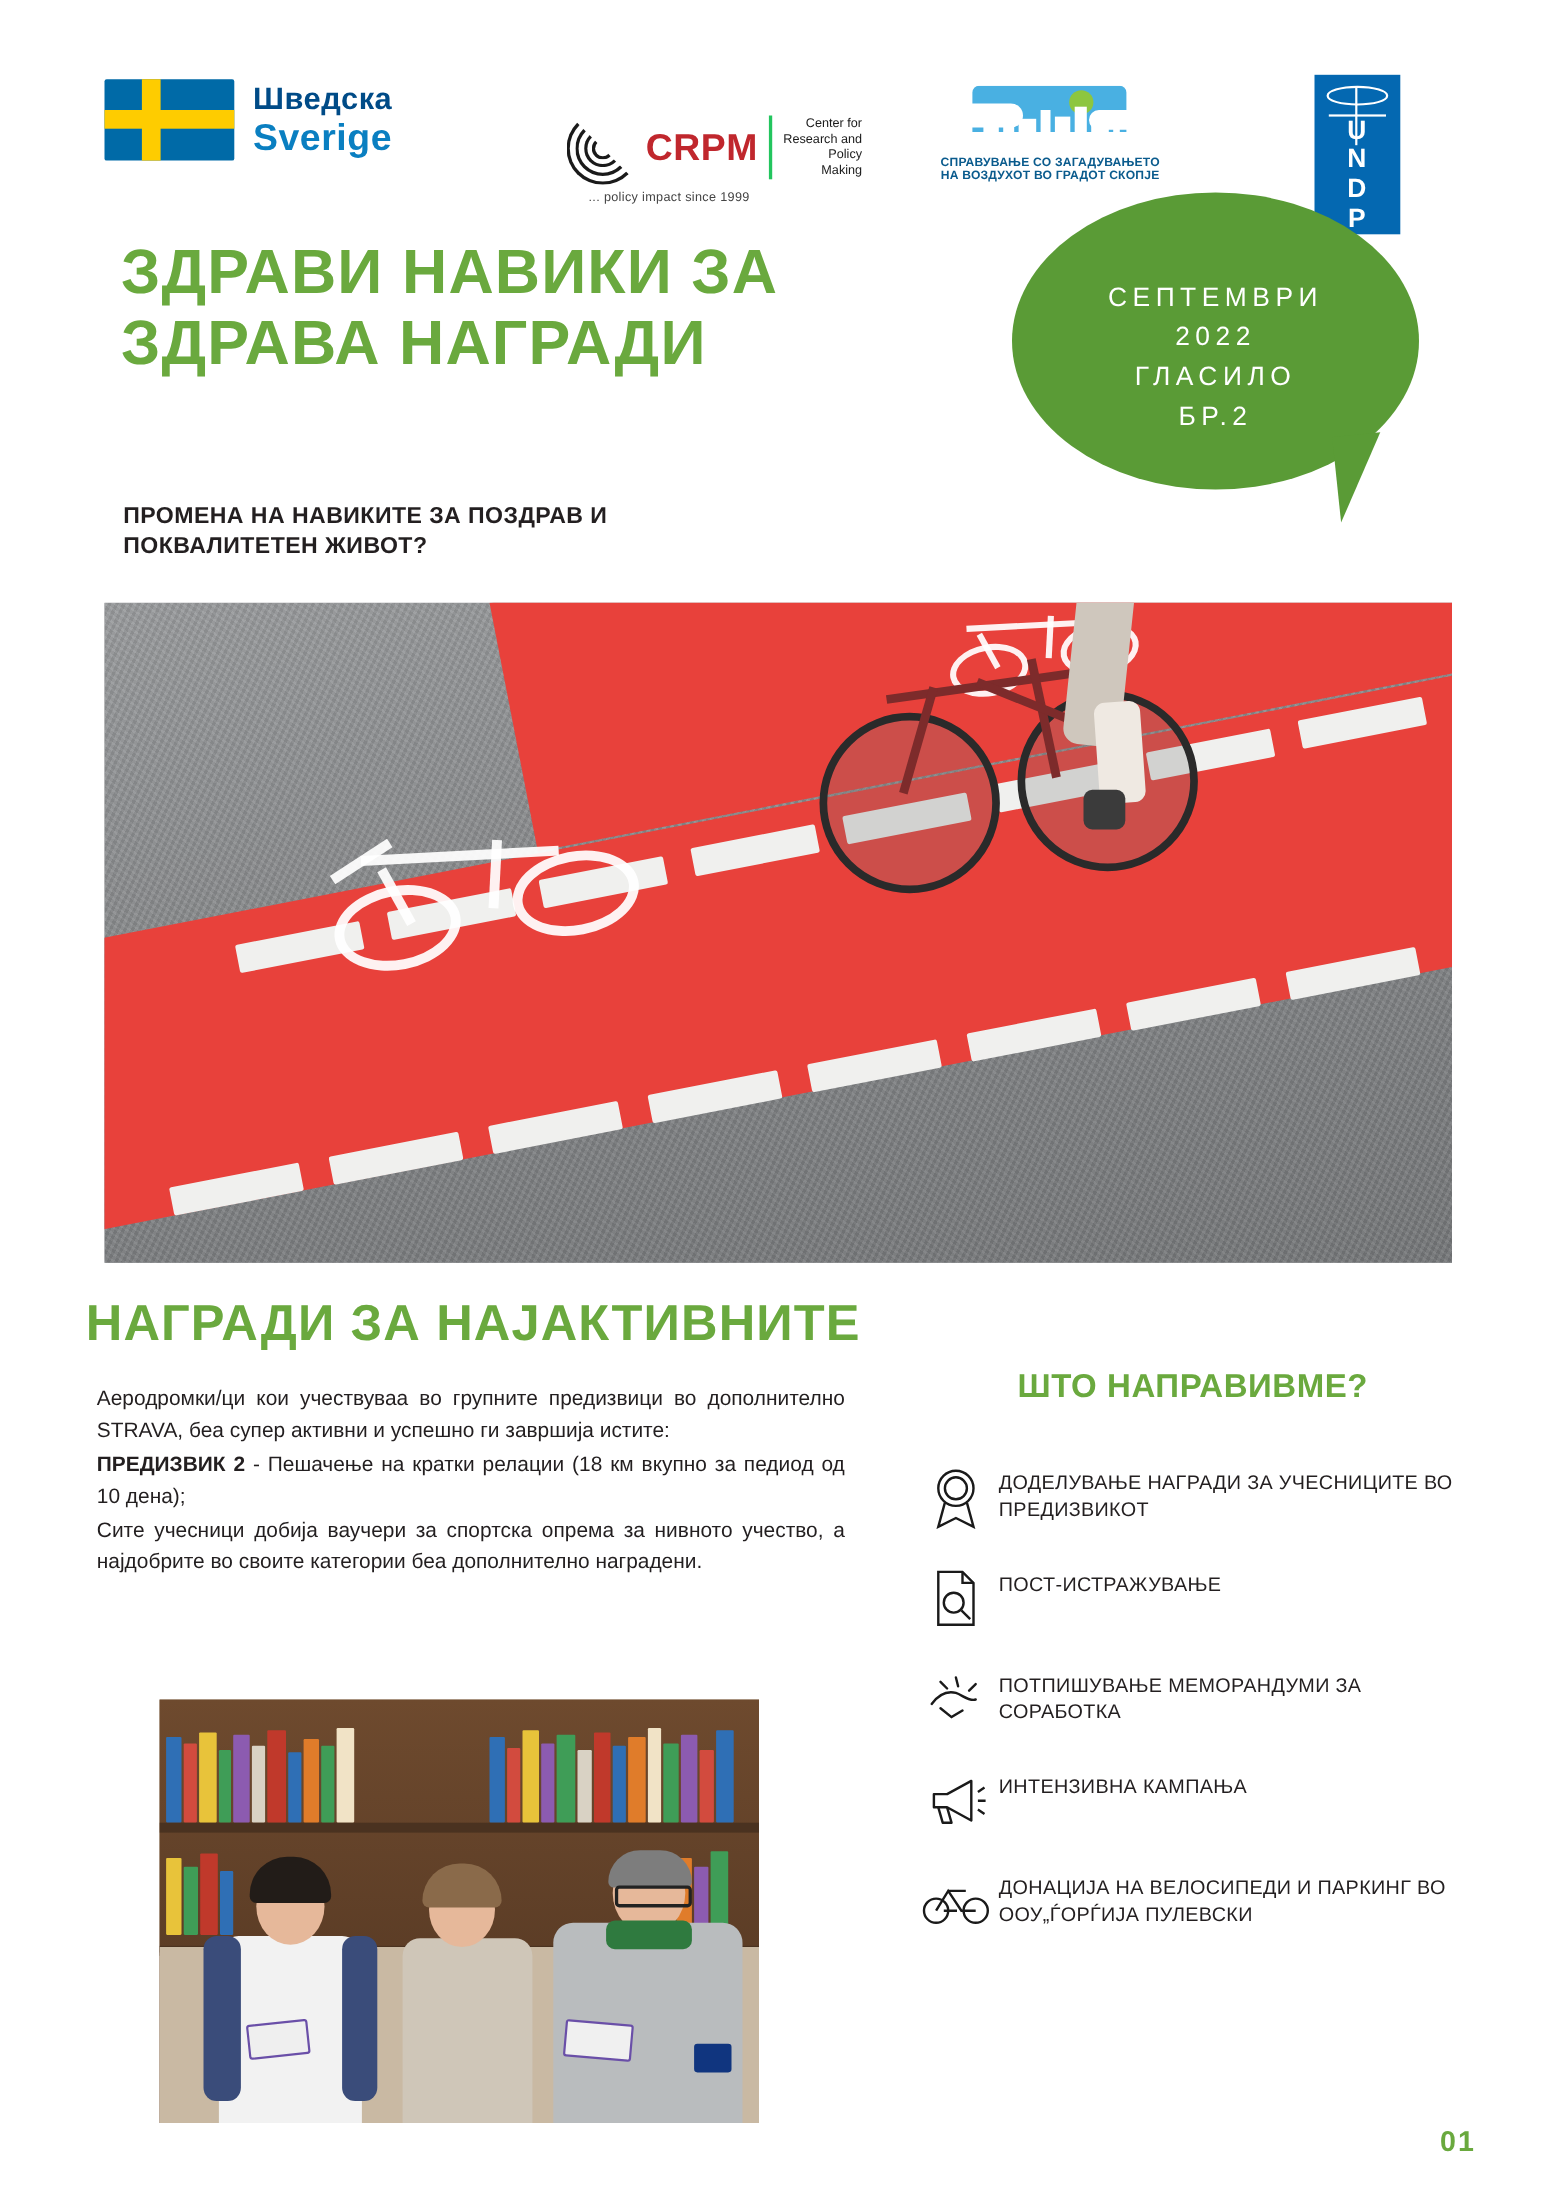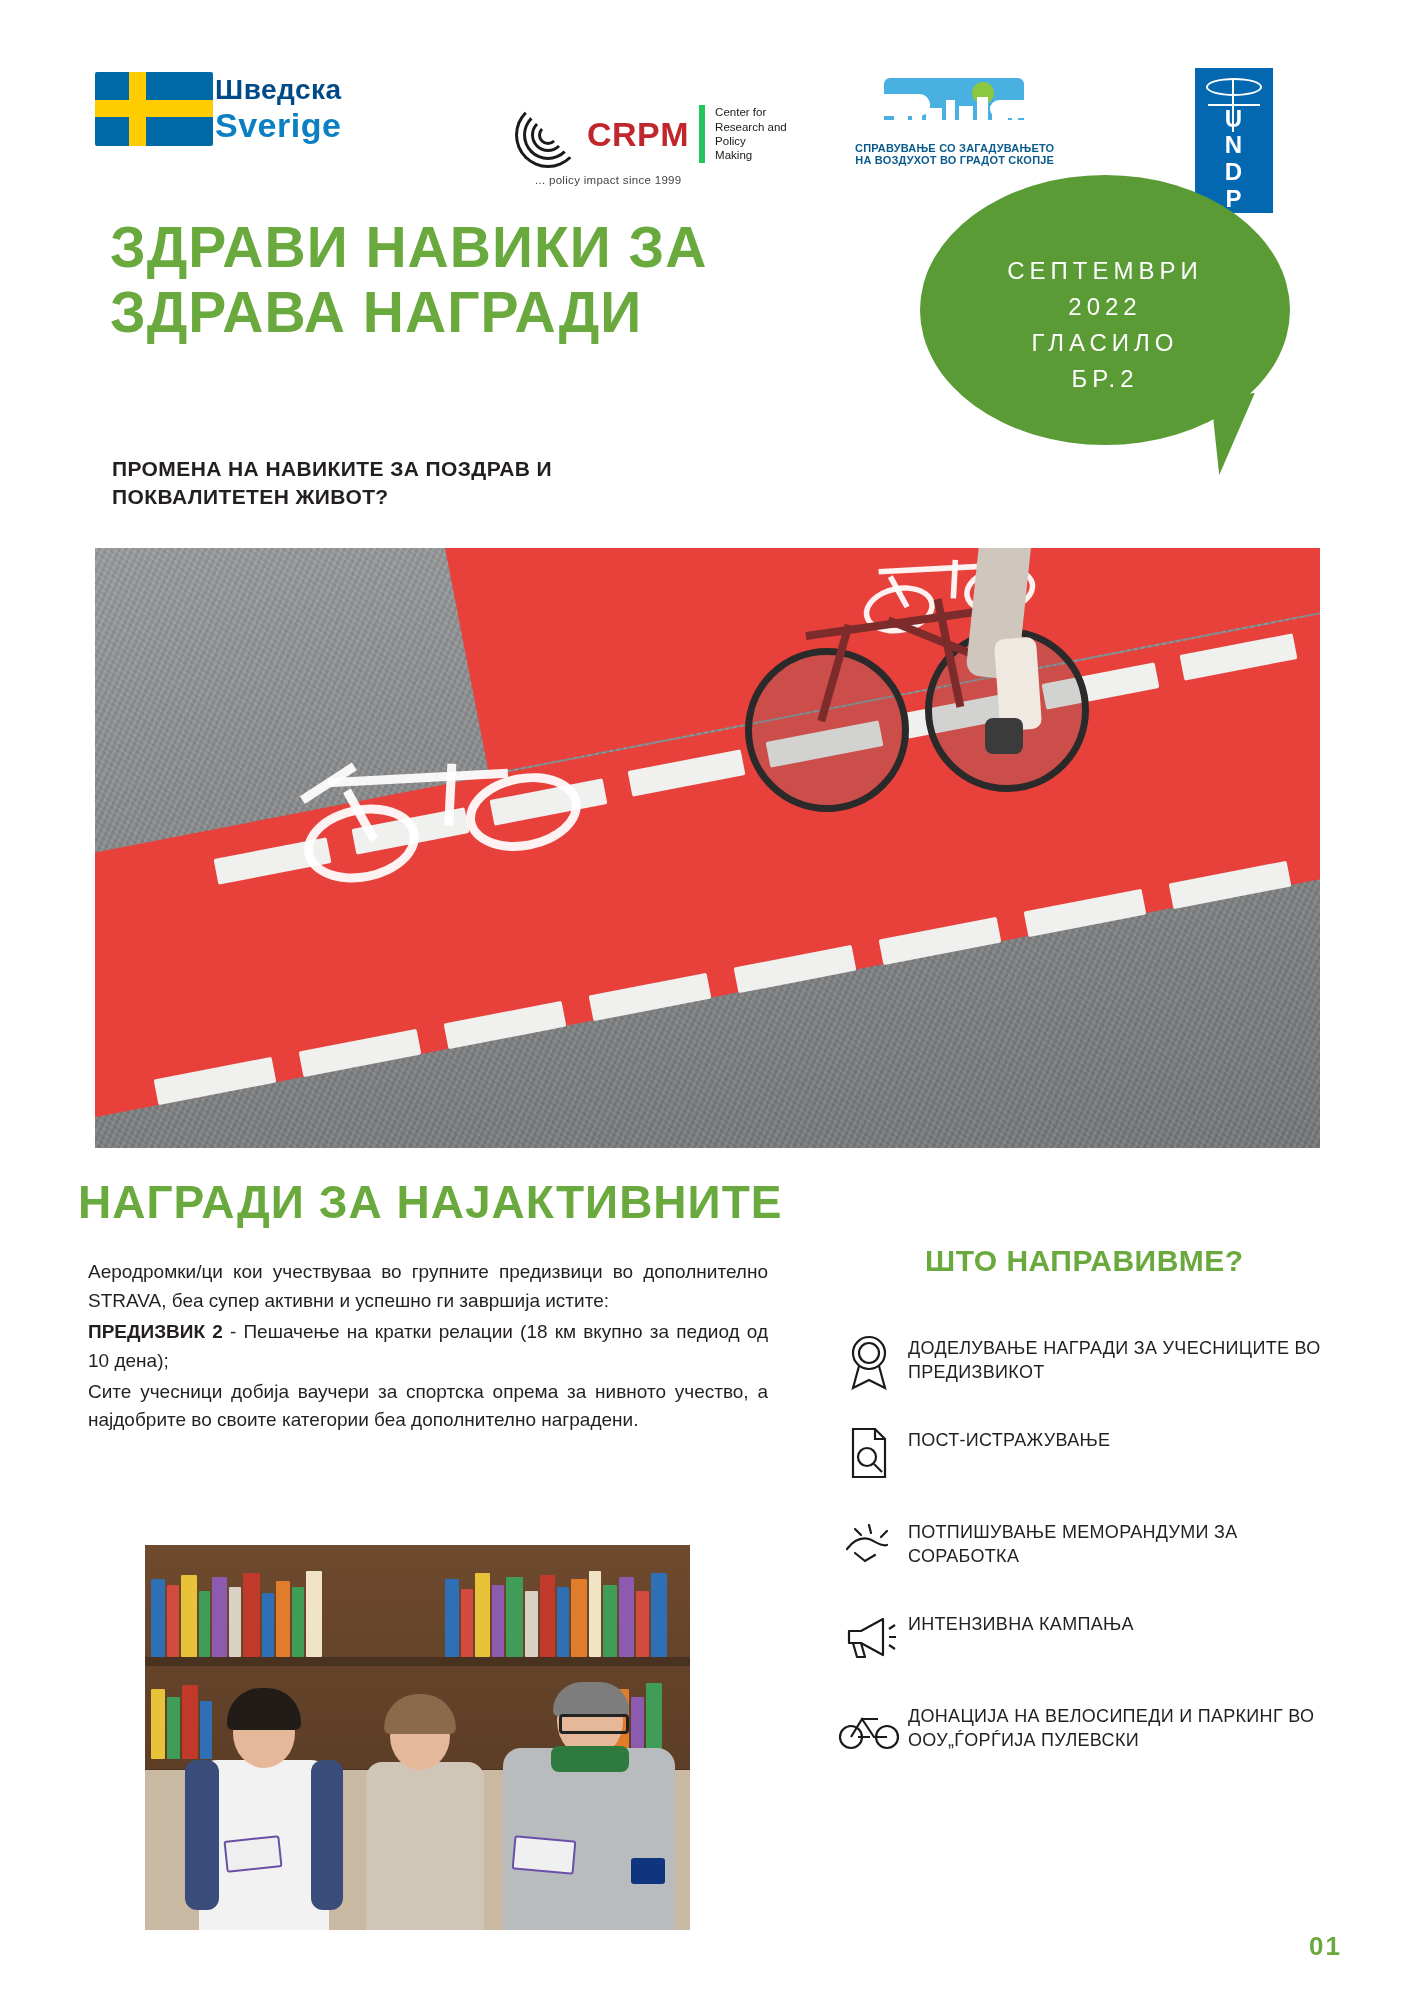--- a/index.html
+++ b/index.html
@@ -15,34 +15,34 @@
 
   
   .logobar{position:absolute;left:0;top:30px;width:1414px;height:120px;}
   .logo{position:absolute;display:flex;align-items:center;}
 
   
   .swe{left:95px;top:42px;}
   .swe .flag{width:118px;height:74px;background:#006aa7;position:relative;border-radius:2px;}
   .swe .flag:before{content:"";position:absolute;left:34px;top:0;width:17px;height:74px;background:#fecc00;}
   .swe .flag:after{content:"";position:absolute;left:0;top:28px;width:118px;height:17px;background:#fecc00;}
-  .swe .txt{margin-left:2px;line-height:1;}
+  .swe .txt{margin-left:17px;line-height:1;}
   .swe .t1{font-size:28px;font-weight:bold;color:#004b87;letter-spacing:.5px;}
   .swe .t2{font-size:34px;font-weight:bold;color:#0a7fc1;letter-spacing:.5px;margin-top:4px;}
 
   
   .crpm{left:515px;top:72px;}
   .crpm .swirl{width:64px;height:64px;position:relative;}
   .crpm .swirl span{position:absolute;border:3px solid #1a1a1a;border-radius:50%;border-right-color:transparent;border-top-color:transparent;}
   .crpm .s1{width:60px;height:60px;left:0;top:0;}
   .crpm .s2{width:44px;height:44px;left:8px;top:8px;}
   .crpm .s3{width:28px;height:28px;left:16px;top:16px;border-color:#c0272d;border-right-color:transparent;border-top-color:transparent;}
   .crpm .s4{width:14px;height:14px;left:23px;top:23px;border-color:#c0272d;border-right-color:transparent;border-top-color:transparent;}
   .crpm .name{font-size:34px;font-weight:bold;color:#c0272d;letter-spacing:.5px;margin-left:8px;}
-  .crpm .right{margin-left:10px;border-left:6px solid #22c55e;padding-left:10px;font-size:11.5px;line-height:1.25;color:#1a1a1a;}
+  .crpm .right{margin-left:10px;border-left:3px solid #22c55e;padding-left:10px;font-size:11.5px;line-height:1.25;color:#1a1a1a;text-align:right;}
   .crpm .tagline{position:absolute;left:20px;top:72px;font-size:11.5px;color:#444;letter-spacing:.3px;}
 
   
   .air{left:855px;top:48px;flex-direction:column;align-items:center;}
   .air .pic{width:185px;height:62px;background:#ffffff;position:relative;overflow:hidden;}
   .air .sky{position:absolute;left:22px;top:0;width:140px;height:42px;background:#49b0e2;border-radius:6px 6px 0 0;}
   .air .sun{position:absolute;left:110px;top:4px;width:22px;height:22px;background:#8dc63f;border-radius:50%;}
   .air .city{position:absolute;left:30px;bottom:20px;width:126px;height:24px;}
   .air .city i{position:absolute;bottom:0;background:#ffffff;display:block;}
   .air .cloud{position:absolute;left:8px;top:16px;width:60px;height:22px;background:#ffffff;border-radius:12px;}

